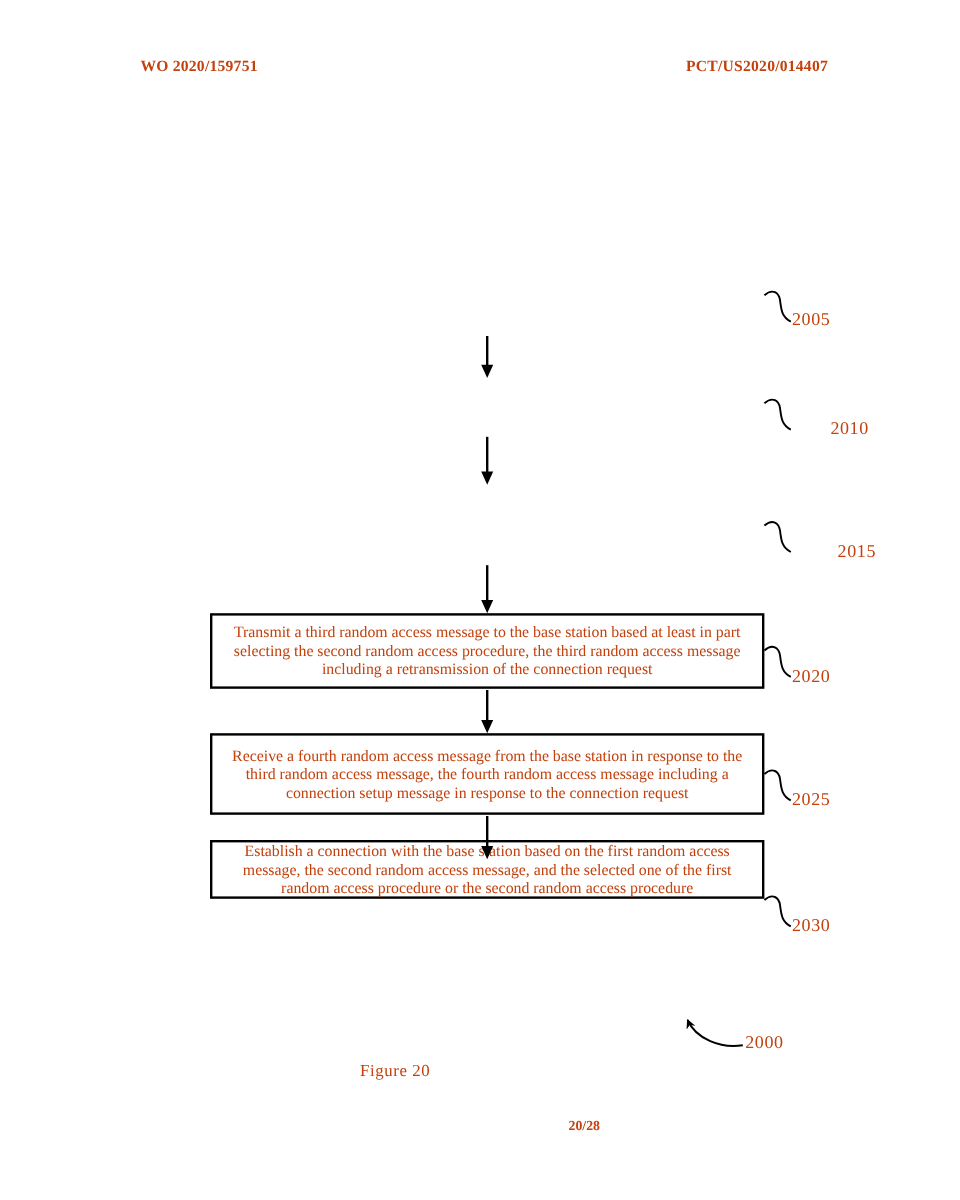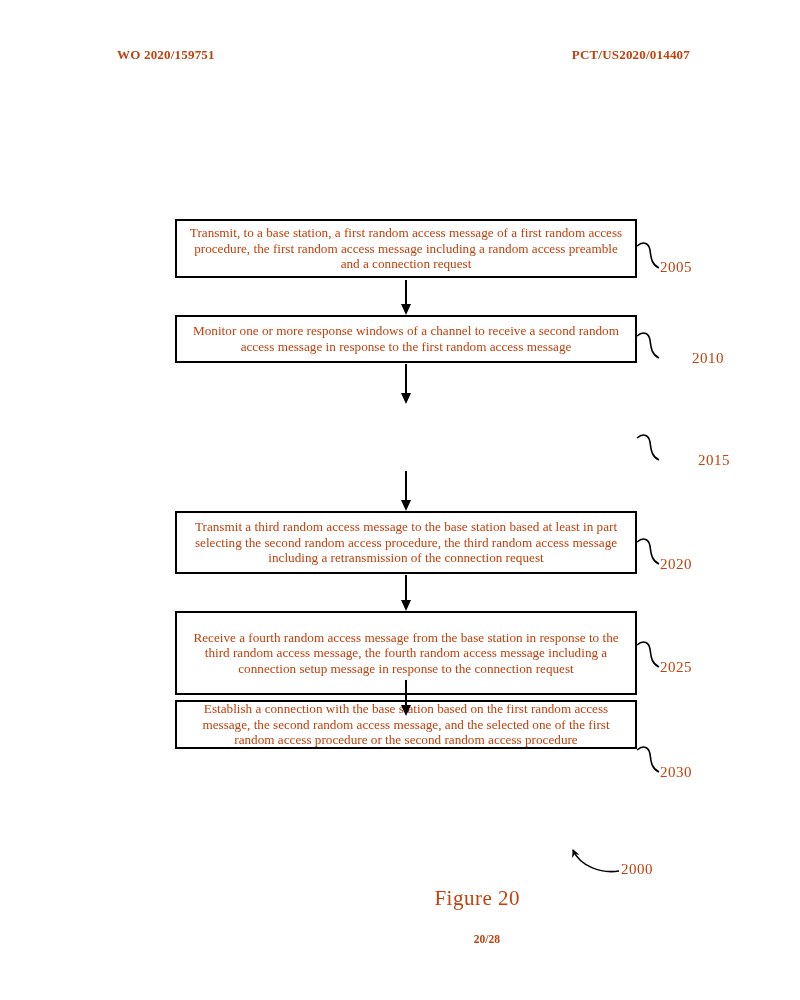--- a/index.html
+++ b/index.html
@@ -67,52 +67,46 @@
     top: 861px;
     font-size: 15px;
     letter-spacing: 0.5px;
     text-align: right;
   }
   .figure-title {
     position: absolute;
     left: 300px;
     top: 886px;
     width: 220px;
-    text-align: right;
-    font-size: 21px;
+    text-align: left;
+    font-size: 14px;
     letter-spacing: 0.5px;
   }
   .page-number {
     position: absolute;
     left: 300px;
     top: 933px;
     width: 200px;
     text-align: right;
     font-size: 11.5px;
     font-weight: bold;
   }
 </style>
 </head>
 <body>
 
 <div class="page">
 
   <span class="header-left">WO 2020/159751</span>
   <span class="header-right">PCT/US2020/014407</span>
 
-  <div class="step-box" style="top:219px; height:59px;">
-    <span>Transmit, to a base station, a first random access message of a first random access procedure, the first random access message including a random access preamble and a connection request</span>
-  </div>
-  <div class="step-box" style="top:315px; height:48px;">
-    <span>Monitor one or more response windows of a channel to receive a second random access message in response to the first random access message</span>
-  </div>
   <div class="step-box" style="top:511px; height:63px;">
     <span>Transmit a third random access message to the base station based at least in part selecting the second random access procedure, the third random access message including a retransmission of the connection request</span>
   </div>
-  <div class="step-box" style="top:611px; height:84px;">
+  <div class="step-box" style="top:611px; height:68px;">
     <span>Receive a fourth random access message from the base station in response to the third random access message, the fourth random access message including a connection setup message in response to the connection request</span>
   </div>
   <div class="step-box" style="top:676px; height:49px;margin-top:24px;">
     <span>Establish a connection with the base station based on the first random access message, the second random access message, and the selected one of the first random access procedure or the second random access procedure</span>
   </div>
 
   <span class="ref-label" style="top:259px;">2005</span>
   <span class="ref-label" style="top:350px;margin-left:32px;">2010</span>
   <span class="ref-label" style="top:452px;margin-left:38px;">2015</span>
   <span class="ref-label" style="top:556px;">2020</span>

